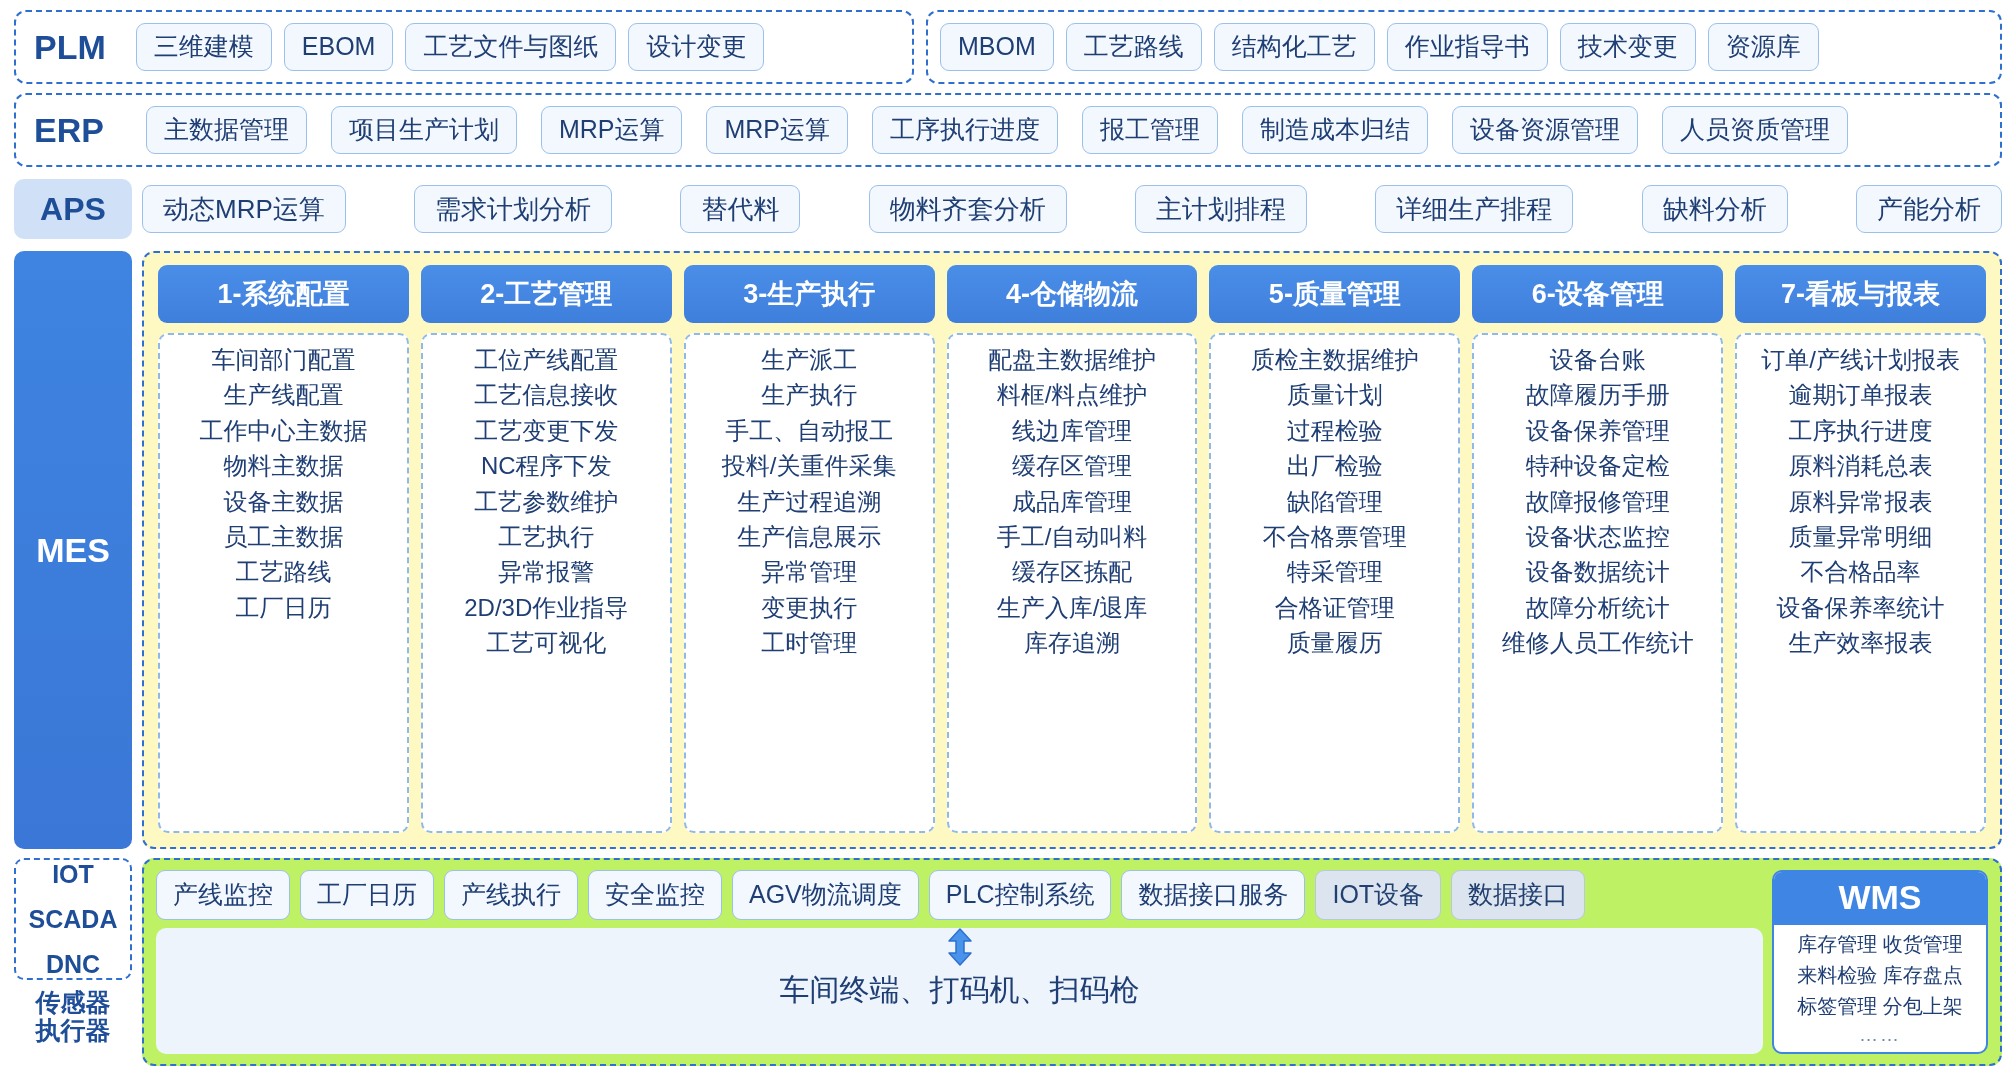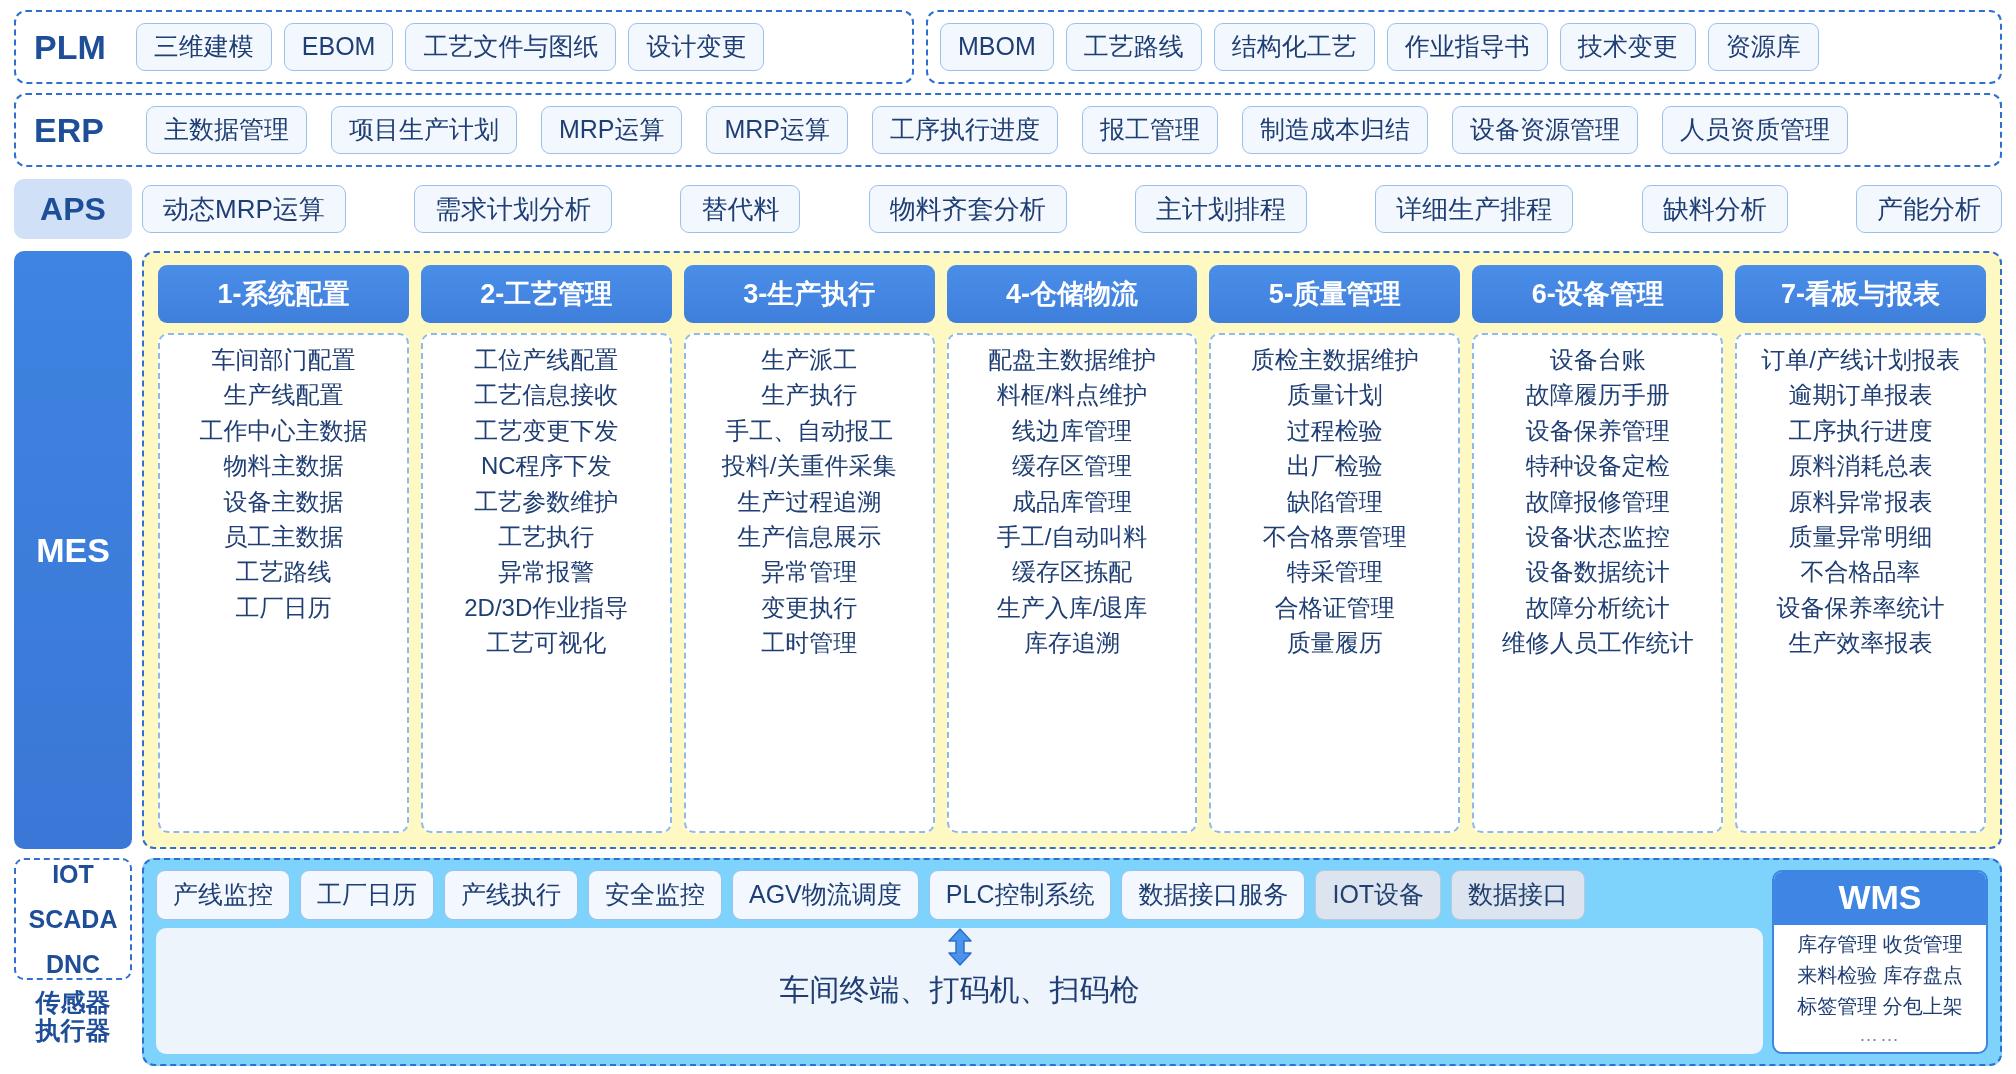--- a/index.html
+++ b/index.html
@@ -214,21 +214,21 @@
     font-weight: 600;
     display: flex;
     flex-direction: column;
     align-items: center;
     line-height: 1.15;
   }
   .bottom-main {
     flex: 1;
     border: 2px dashed #2f6fd0;
     border-radius: 12px;
-    background: #7dd3fc;
+    background: #bef264;
     box-sizing: border-box;
     padding: 10px 12px;
     display: flex;
     gap: 9px;
     min-width: 0;
   }
   .bottom-center {
     flex: 1;
     display: flex;
     flex-direction: column;

